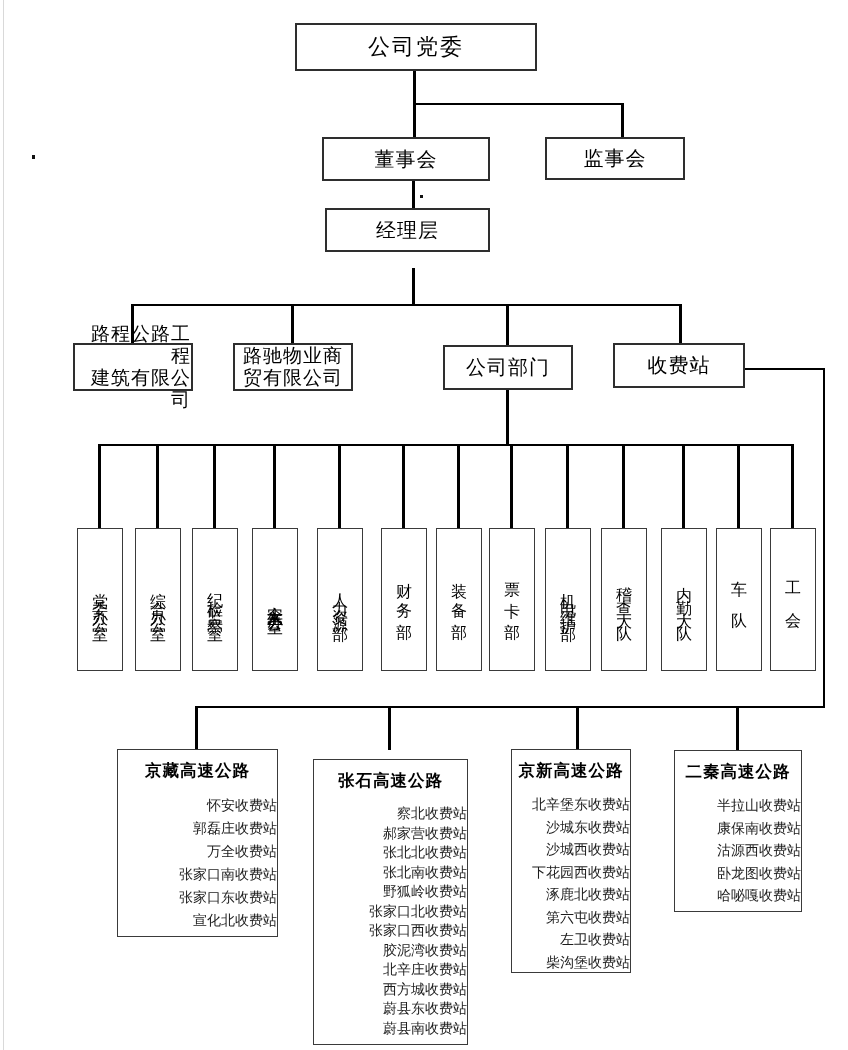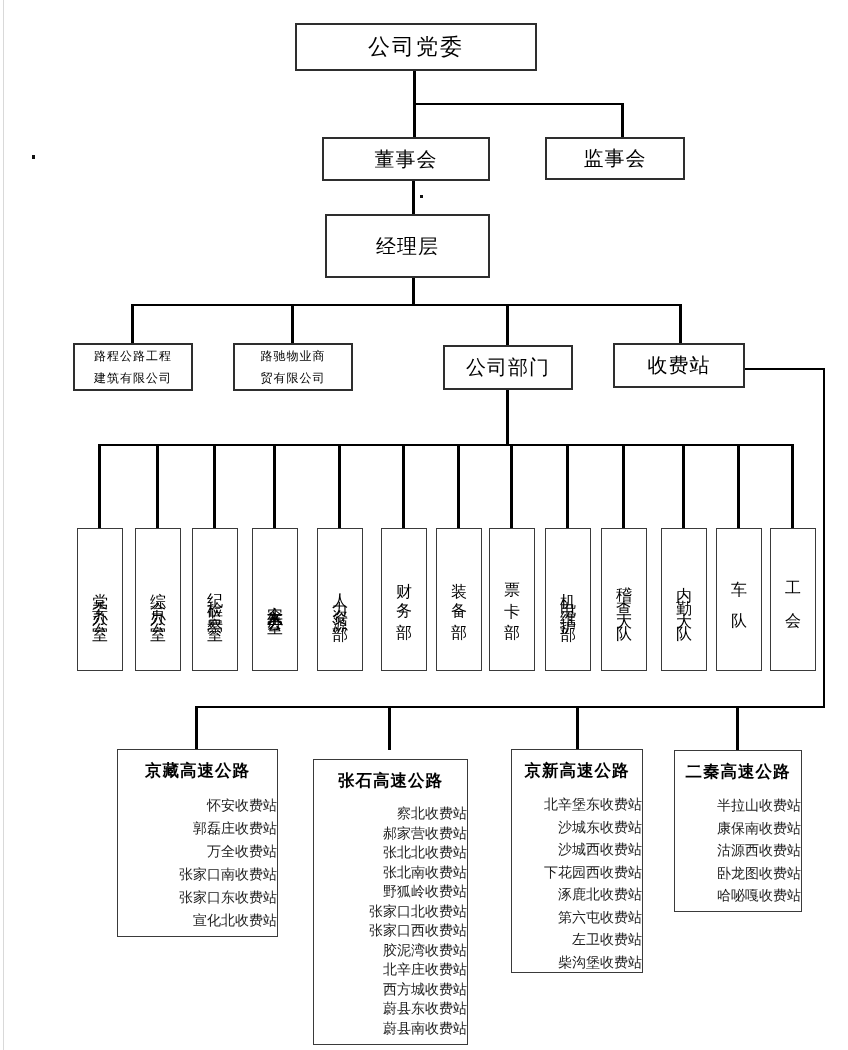--- a/index.html
+++ b/index.html
@@ -27,21 +27,21 @@
   .box{
     position:absolute;
     border:2px solid #2e2e2e;
     background:#ffffff;
     display:flex; align-items:center; justify-content:center;
     text-align:right;
     box-sizing:border-box;
   }
   .box.lvl1{ font-size:22px; letter-spacing:2px; }
   .box.lvl2{ font-size:20px; letter-spacing:1px; }
-  .box.two-line{ font-size:12px; line-height:22px; letter-spacing:1px; }
+  .box.two-line{ font-size:19px; line-height:22px; letter-spacing:1px; }
   .dept{
     position:absolute;
     top:528px; width:46px; height:143px;
     border:1.5px solid #3a3a3a;
     background:#ffffff;
     display:flex; align-items:center; justify-content:center;
     box-sizing:border-box;
   }
   .dept-text{
     writing-mode:vertical-rl;
@@ -115,21 +115,21 @@
 
   <div class="box lvl1" style="left:295px;top:23px;width:242px;height:48px;">
     <span>公司党委</span>
   </div>
   <div class="box lvl2" style="left:322px;top:137px;width:168px;height:44px;">
     <span>董事会</span>
   </div>
   <div class="box lvl2" style="left:545px;top:137px;width:140px;height:43px;">
     <span>监事会</span>
   </div>
-  <div class="box lvl2" style="left:325px;top:214px;width:165px;height:64px;">
+  <div class="box lvl2" style="left:325px;top:208px;width:165px;height:44px;">
     <span>经理层</span>
   </div>
 
   <div class="box two-line" style="left:73px;top:343px;width:120px;height:48px;">
     <div>
       <div>路程公路工程</div>
       <div>建筑有限公司</div>
     </div>
   </div>
   <div class="box two-line" style="left:233px;top:343px;width:120px;height:48px;">
@@ -208,21 +208,21 @@
       <div class="station">张家口北收费站</div>
       <div class="station">张家口西收费站</div>
       <div class="station">胶泥湾收费站</div>
       <div class="station">北辛庄收费站</div>
       <div class="station">西方城收费站</div>
       <div class="station">蔚县东收费站</div>
       <div class="station">蔚县南收费站</div>
     </div>
   </div>
 
-  <div class="group" style="left:511px;top:749px;width:132px;height:224px;">
+  <div class="group" style="left:511px;top:749px;width:120px;height:224px;">
     <div class="group-title">京新高速公路</div>
     <div class="group-list" style="line-height:22.5px;">
       <div class="station">北辛堡东收费站</div>
       <div class="station">沙城东收费站</div>
       <div class="station">沙城西收费站</div>
       <div class="station">下花园西收费站</div>
       <div class="station">涿鹿北收费站</div>
       <div class="station">第六屯收费站</div>
       <div class="station">左卫收费站</div>
       <div class="station">柴沟堡收费站</div>

